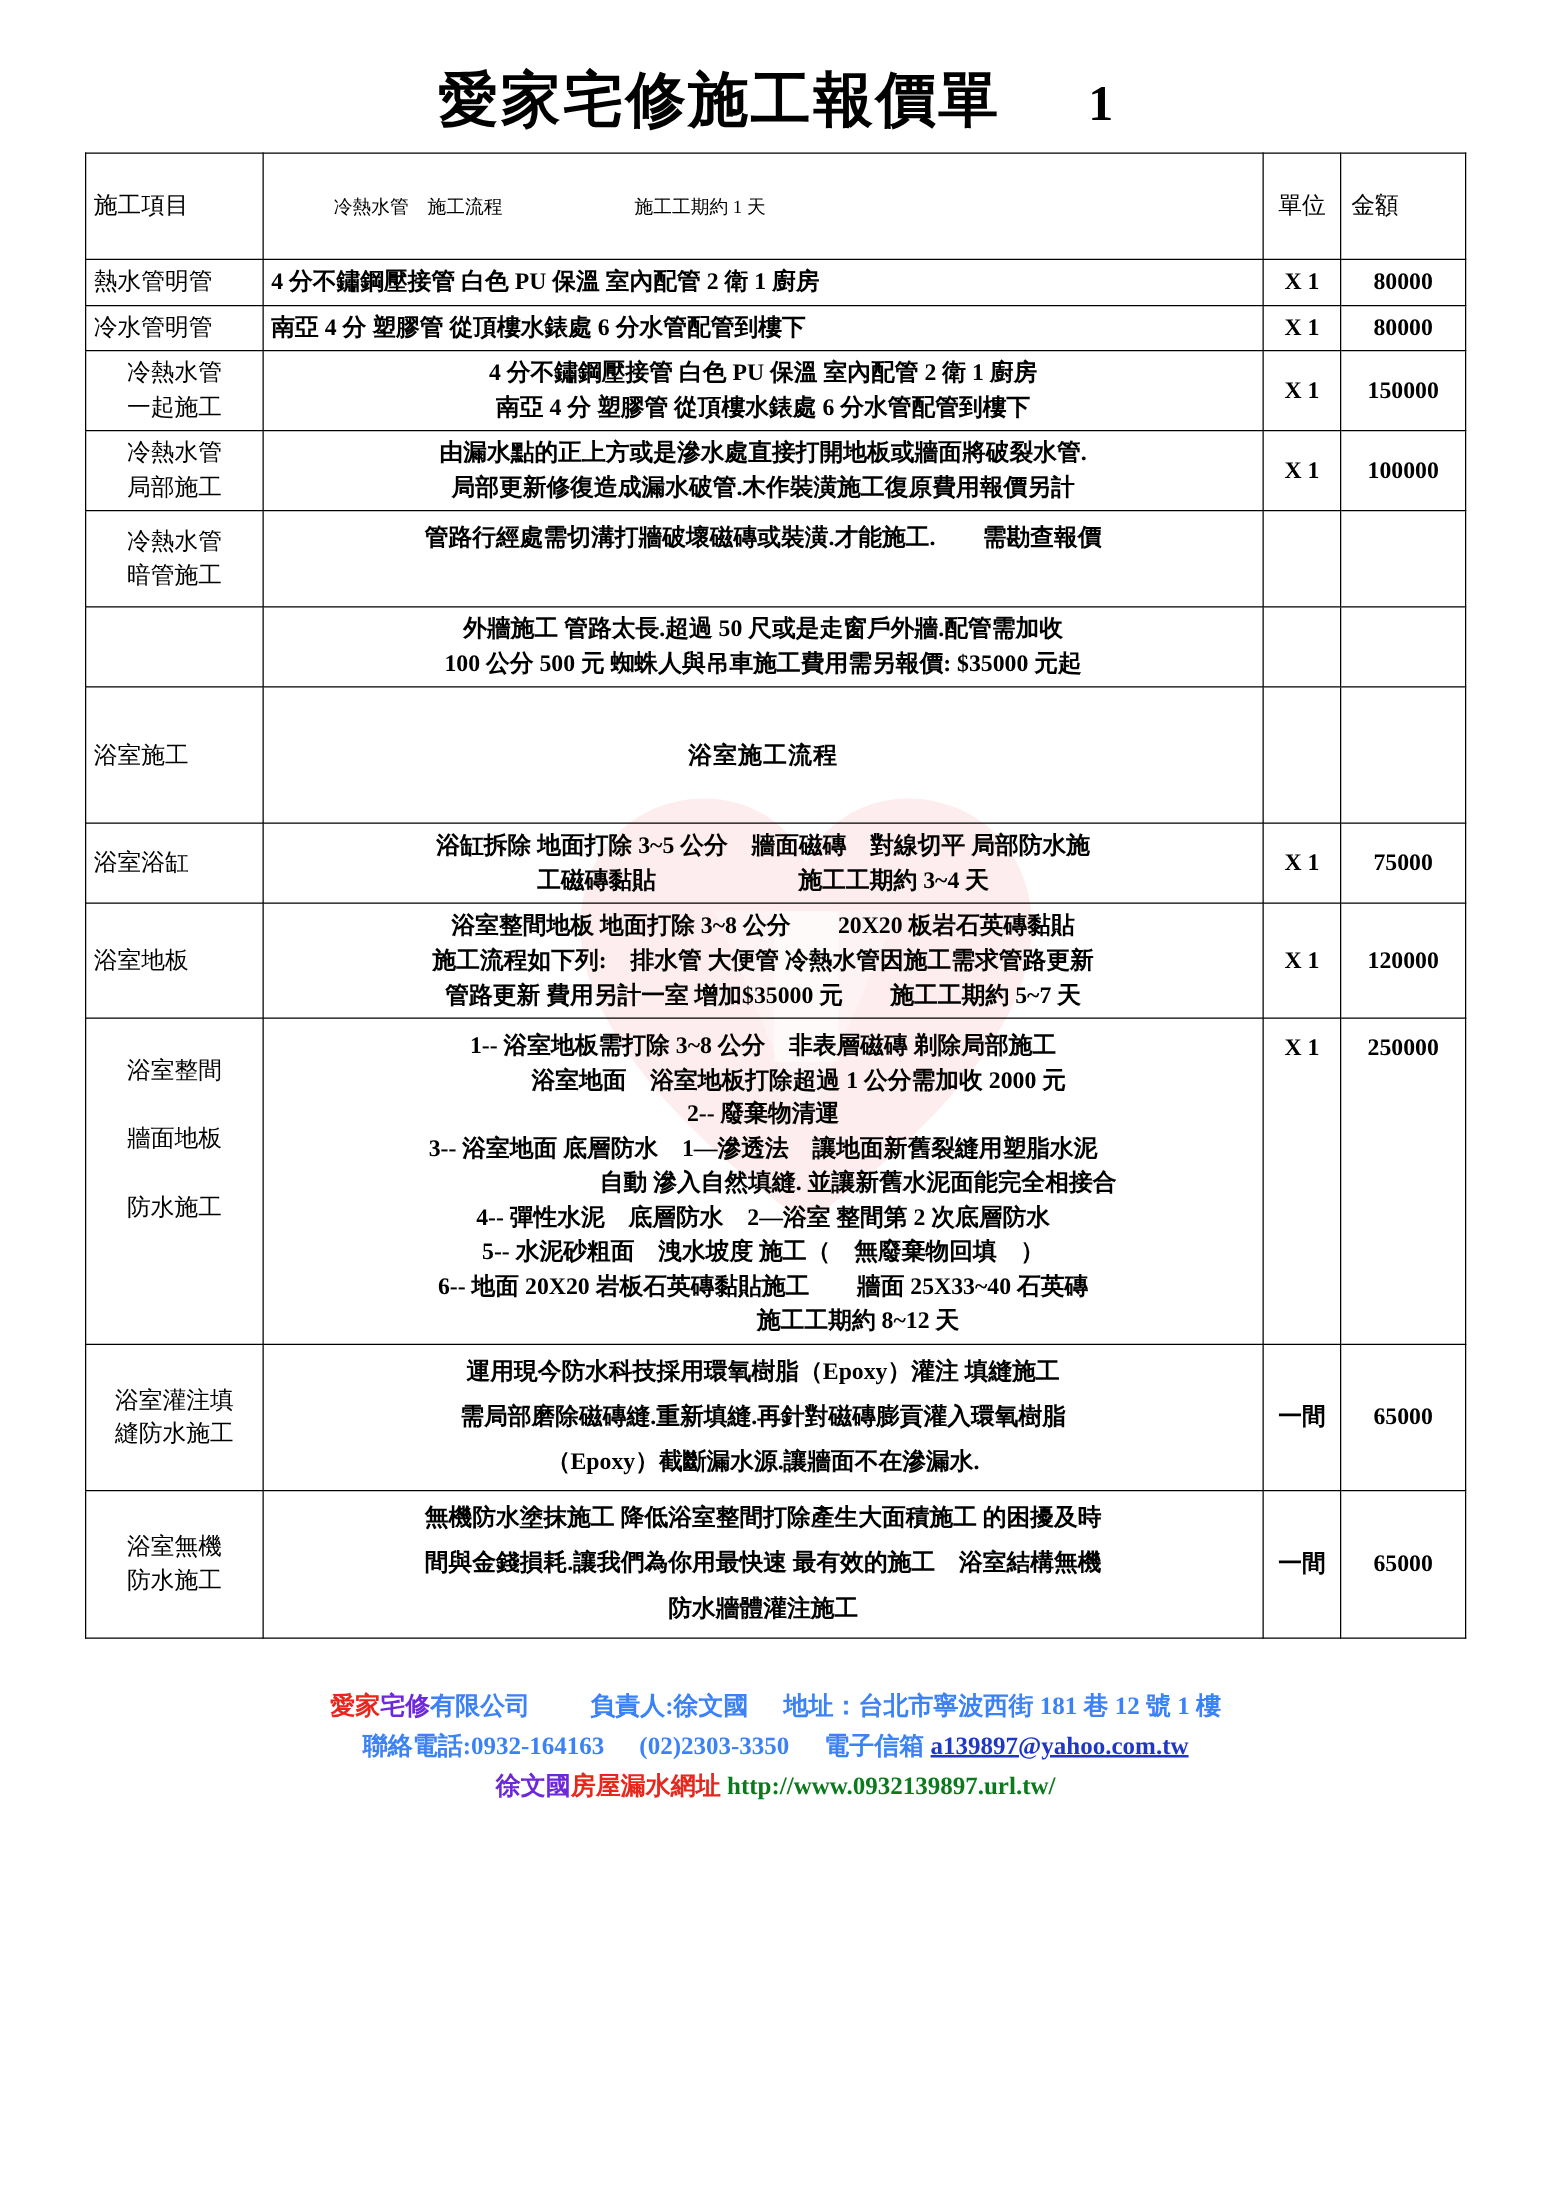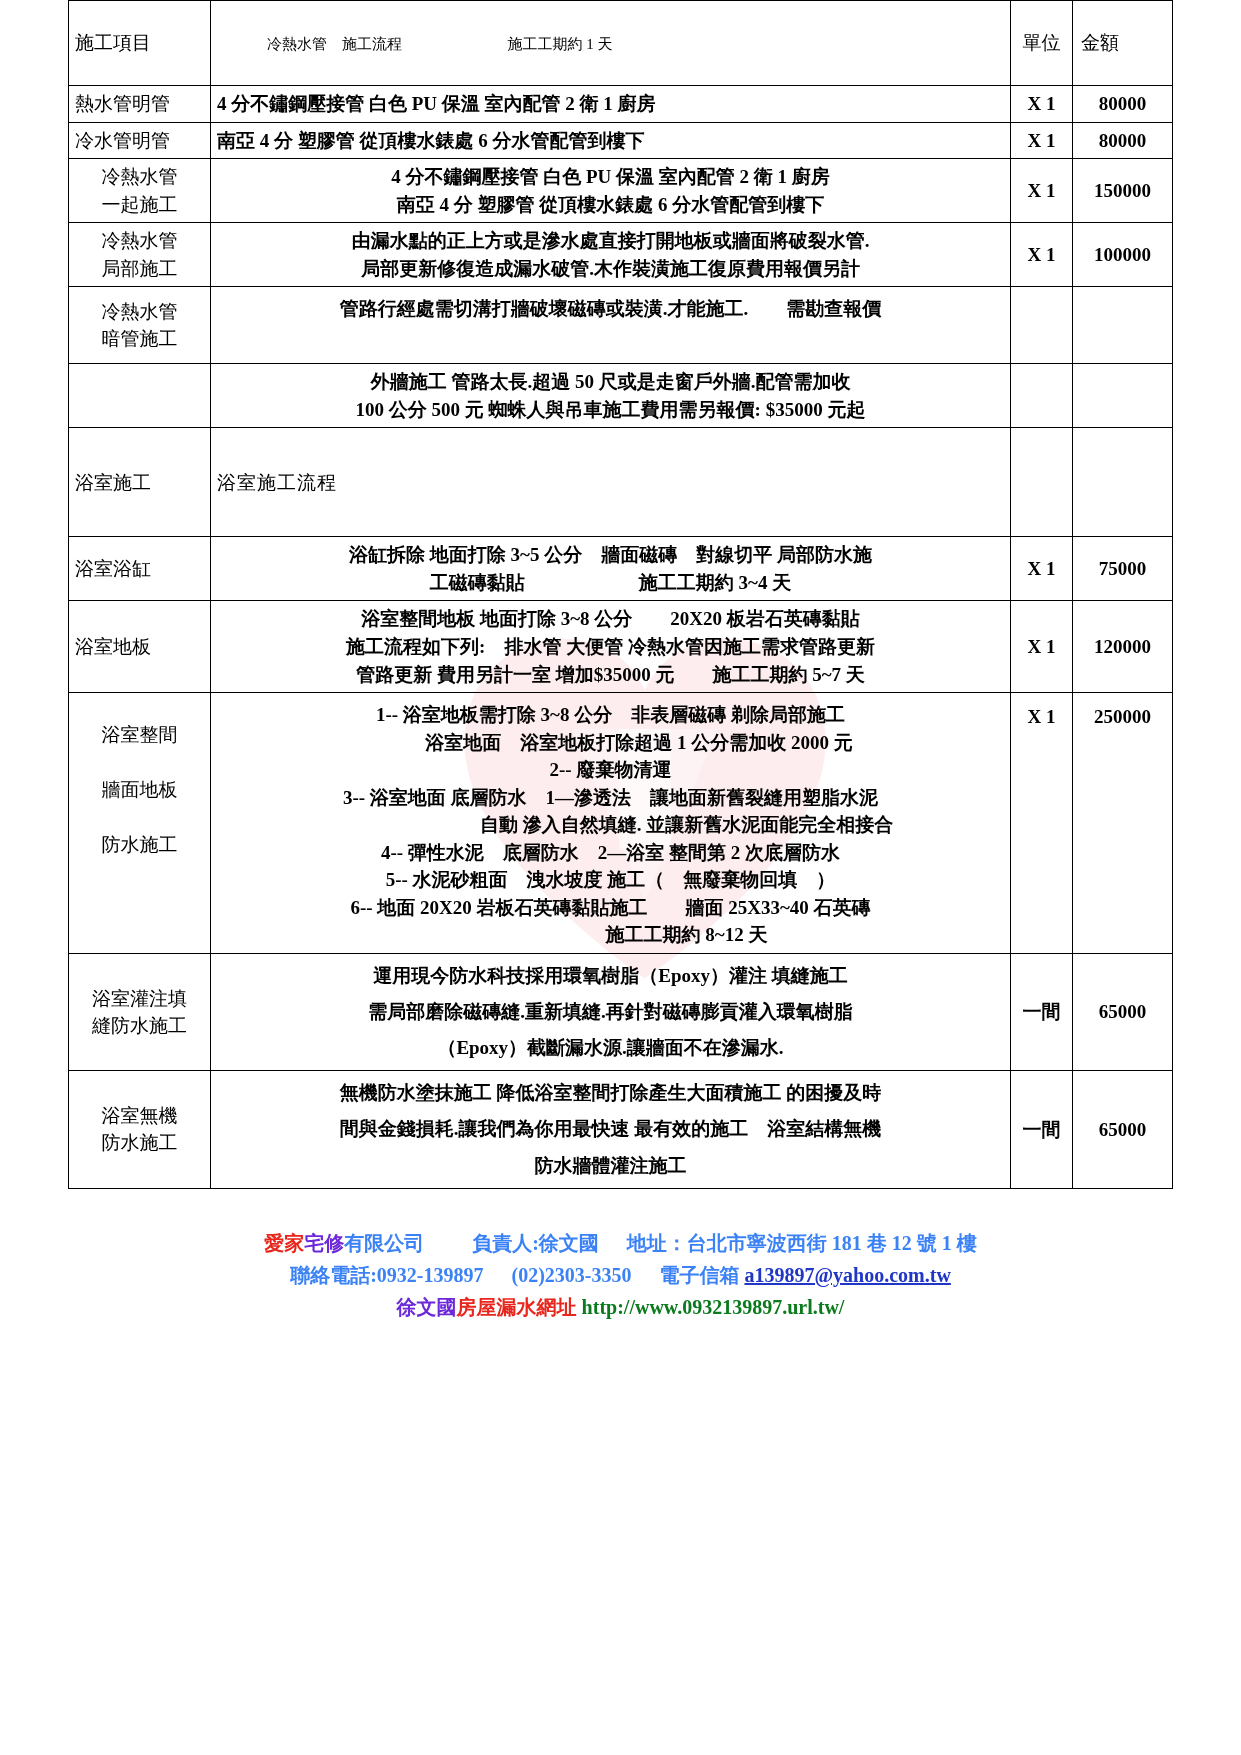--- a/index.html
+++ b/index.html
@@ -80,22 +80,23 @@
   .hdr-item { font-size: 22px; }
   .hdr-desc { font-size: 15px; }
   .hdr-small { font-size: 18px; }
   .desc-b { font-weight: bold; font-size: 19.5px; }
   .item-label { font-size: 20px; line-height: 1.5; }
   .unit-b { font-weight: bold; font-size: 19px; }
   .amt-b { font-weight: bold; font-size: 20px; }
 
   .bath-head {
     font-size: 26px;
-    text-align: left;
+    text-align: center;
     letter-spacing: 1px;
+    font-weight: bold;
   }
   .bath-item {
     font-size: 22px;
   }
 
   .sub-line { display: block; text-align: center; }
   .gap-sm { display: inline-block; width: 18px; }
   .gap-md { display: inline-block; width: 38px; }
   .gap-lg { display: inline-block; width: 96px; }
 
@@ -121,20 +122,24 @@
 
 <div class="page">
 
   <svg class="watermark" viewBox="0 0 100 100">
     <path d="M50 88 C50 88 8 60 8 33 C8 18 19 9 31 9 C40 9 47 14 50 21 C53 14 60 9 69 9 C81 9 92 18 92 33 C92 60 50 88 50 88 Z" fill="#f7b9bd" opacity="0.85"></path>
     <path d="M50 80 C50 80 18 58 18 35 C18 24 26 17 34 17 C41 17 47 21 50 27 C53 21 59 17 66 17 C74 17 82 24 82 35 C82 58 50 80 50 80 Z" fill="#ffffff" opacity="0.0"></path>
     <path d="M44 30 L56 30 L56 58 L44 58 Z" fill="#ffffff" opacity="0.55"></path>
     <path d="M33 30 L67 30 L50 70 Z" fill="#ffffff" opacity="0.35"></path>
   </svg>
 
+  <div class="title-row">
+    <div class="doc-title">愛家宅修施工報價單</div>
+    <div class="page-num">1</div>
+  </div>
 
   <table class="quote">
     <colgroup>
       <col class="c-item">
         <col class="c-desc">
         <col class="c-unit">
         <col class="c-amt">
     </colgroup>
     <tbody>
 
@@ -292,21 +297,21 @@
 
   <div class="footer">
     <div class="f-line">
       <span class="f-red">愛家</span><span class="f-blue">宅修</span><span class="f-black">有限公司</span>
       <span class="gap-md"></span>
       <span class="f-black">負責人:徐文國</span>
       <span class="gap-sm"></span>
       <span class="f-black">地址：台北市寧波西街 181 巷 12 號 1 樓</span>
     </div>
     <div class="f-line">
-      <span class="f-black">聯絡電話:0932-139897</span>
+      <span class="f-black">聯絡電話:0932-164163</span>
       <span class="gap-sm"></span>
       <span class="f-black">(02)2303-3350</span>
       <span class="gap-sm"></span>
       <span class="f-black">電子信箱</span>
       <span class="f-link">a139897@yahoo.com.tw</span>
     </div>
     <div class="f-line">
       <span class="f-blue">徐文國</span><span class="f-red">房屋漏水網址</span>
       <span class="f-green">http://www.0932139897.url.tw/</span>
     </div>

